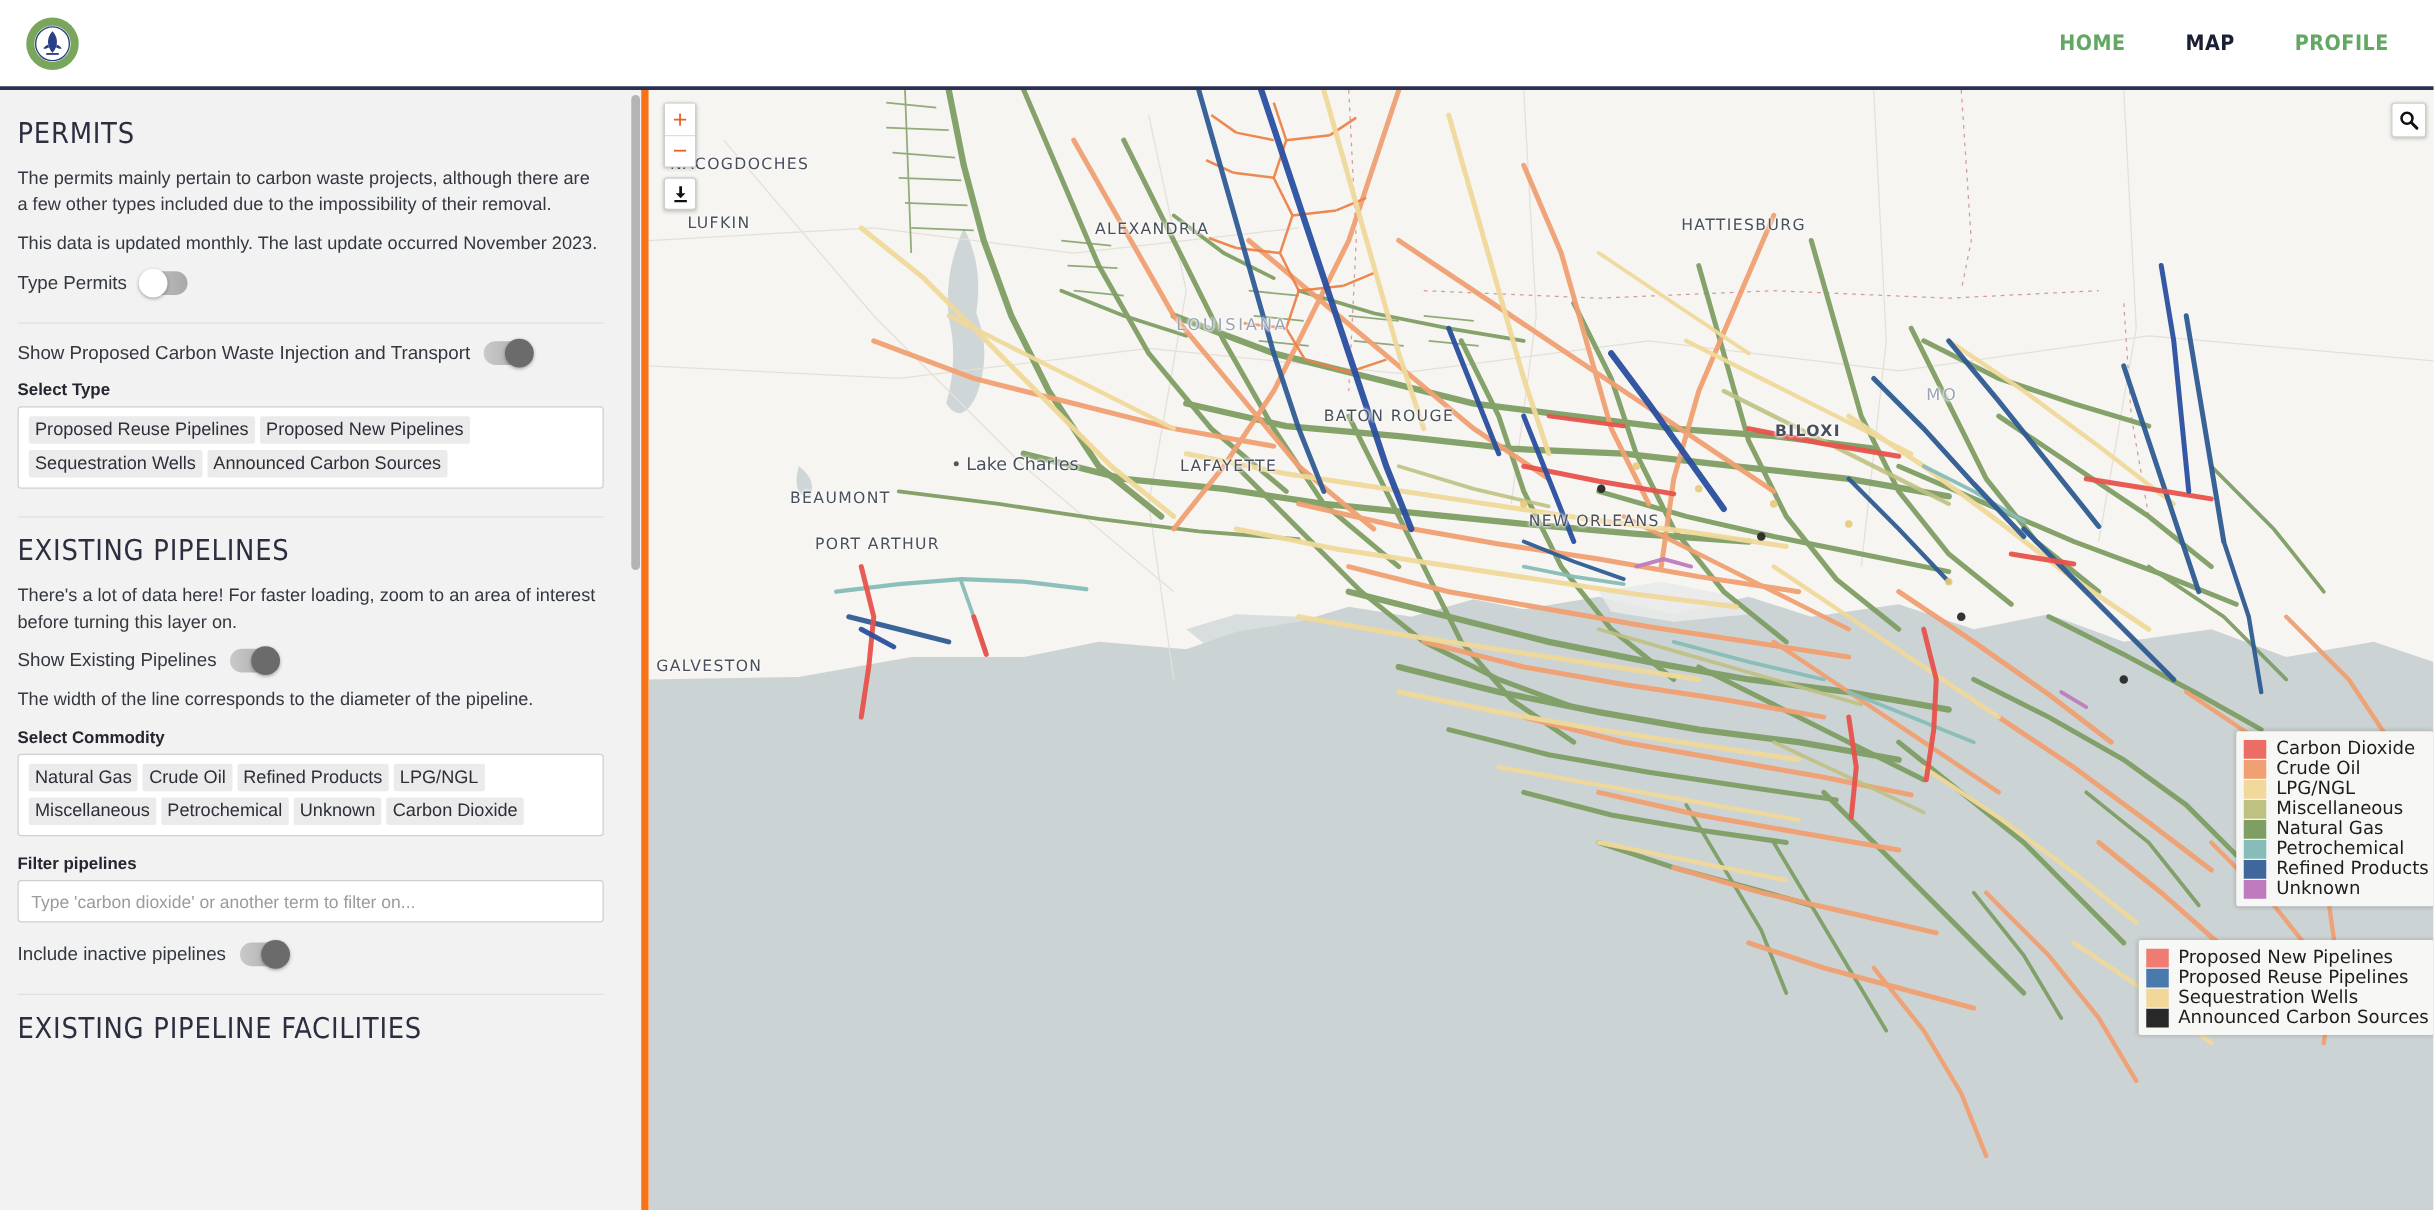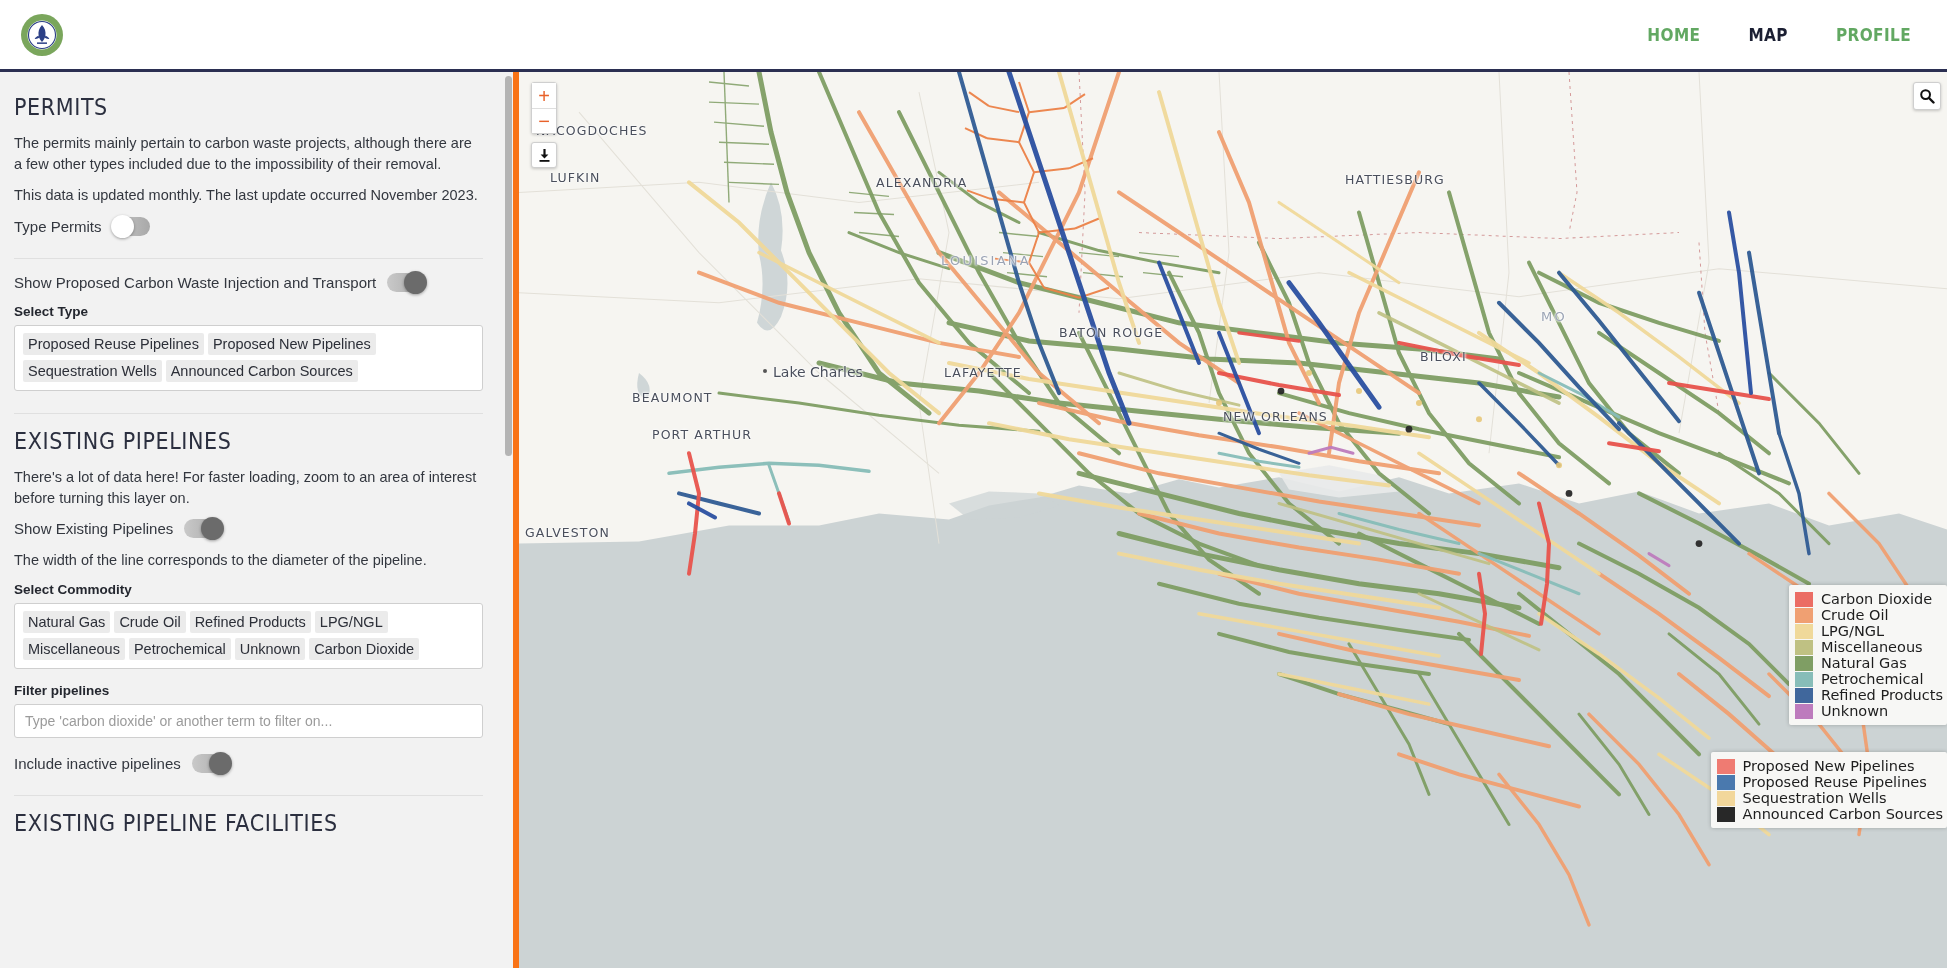--- a/index.html
+++ b/index.html
@@ -518,21 +518,21 @@
         </g>
       </svg>
 
       <div class="map-label caps" style="left:17px;  top:51px;">NACOGDOCHES</div>
       <div class="map-label caps" style="left:31px;  top:98px;">LUFKIN</div>
       <div class="map-label caps" style="left:357px; top:103px;">ALEXANDRIA</div>
       <div class="map-label caps" style="left:826px; top:100px;">HATTIESBURG</div>
       <div class="map-label state" style="left:422px; top:181px;">LOUISIANA</div>
       <div class="map-label state" style="left:1022px;top:200px;margin-top:37px;">MO</div>
       <div class="map-label caps" style="left:540px; top:253px;">BATON ROUGE</div>
-      <div class="map-label caps" style="left:901px; top:277px;">BILOXI</div>
+      <div class="map-label caps" style="left:901px; top:265px;font-weight:bold;">BILOXI</div>
       <div class="map-label mixed dotmark" style="left:254px; top:292px;">Lake Charles</div>
       <div class="map-label caps" style="left:425px; top:293px;">LAFAYETTE</div>
       <div class="map-label caps" style="left:113px; top:318px;">BEAUMONT</div>
       <div class="map-label caps" style="left:704px; top:337px;">NEW ORLEANS</div>
       <div class="map-label caps" style="left:133px; top:355px;">PORT ARTHUR</div>
       <div class="map-label caps" style="left:6px;   top:453px;">GALVESTON</div>
 
       <div class="map-ctrl-zoom">
         <button>+</button>
         <button>−</button>

